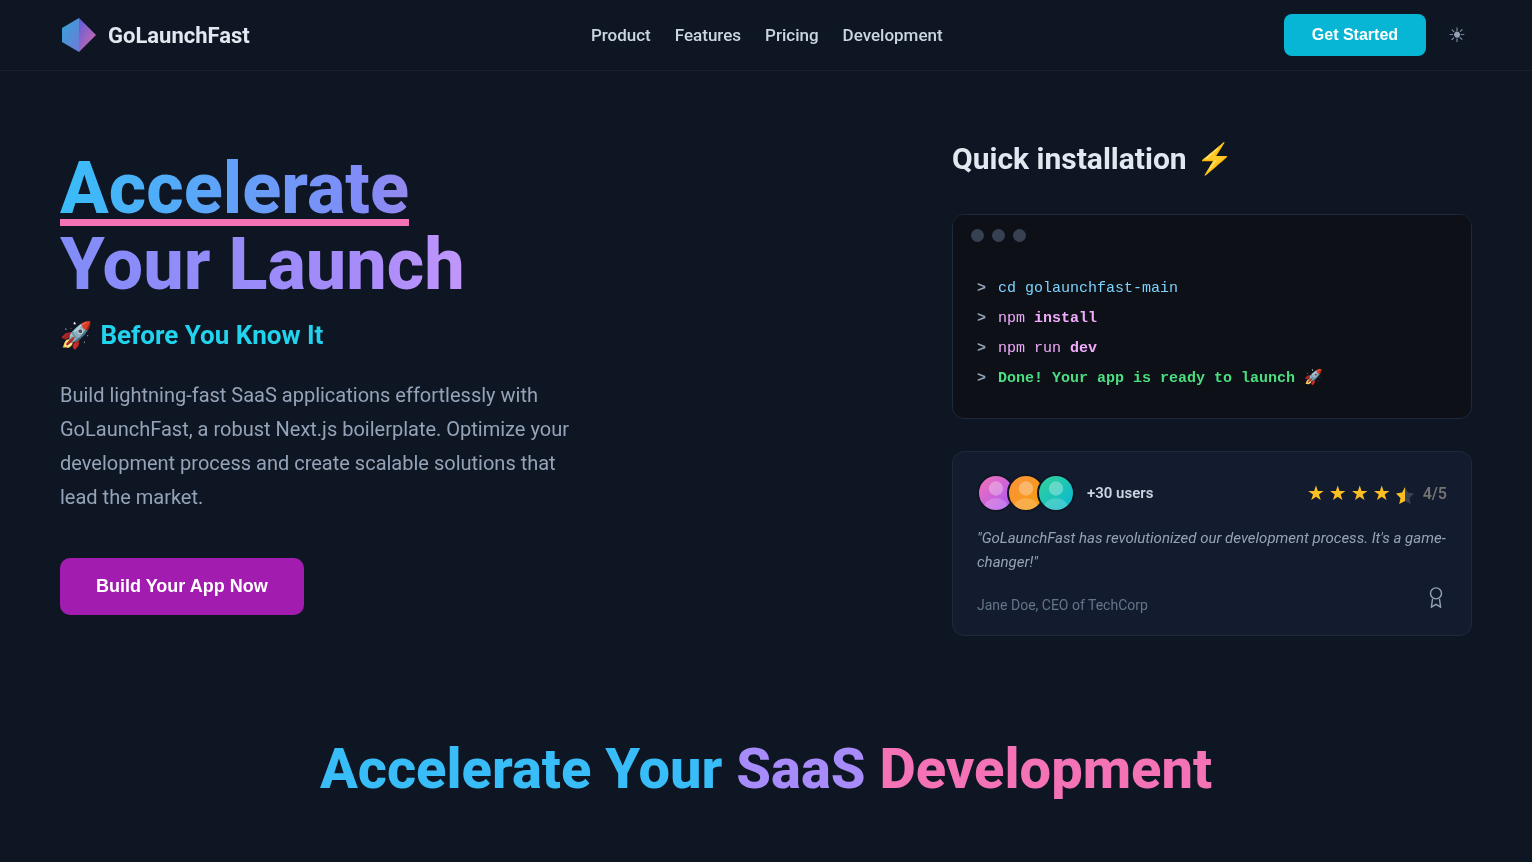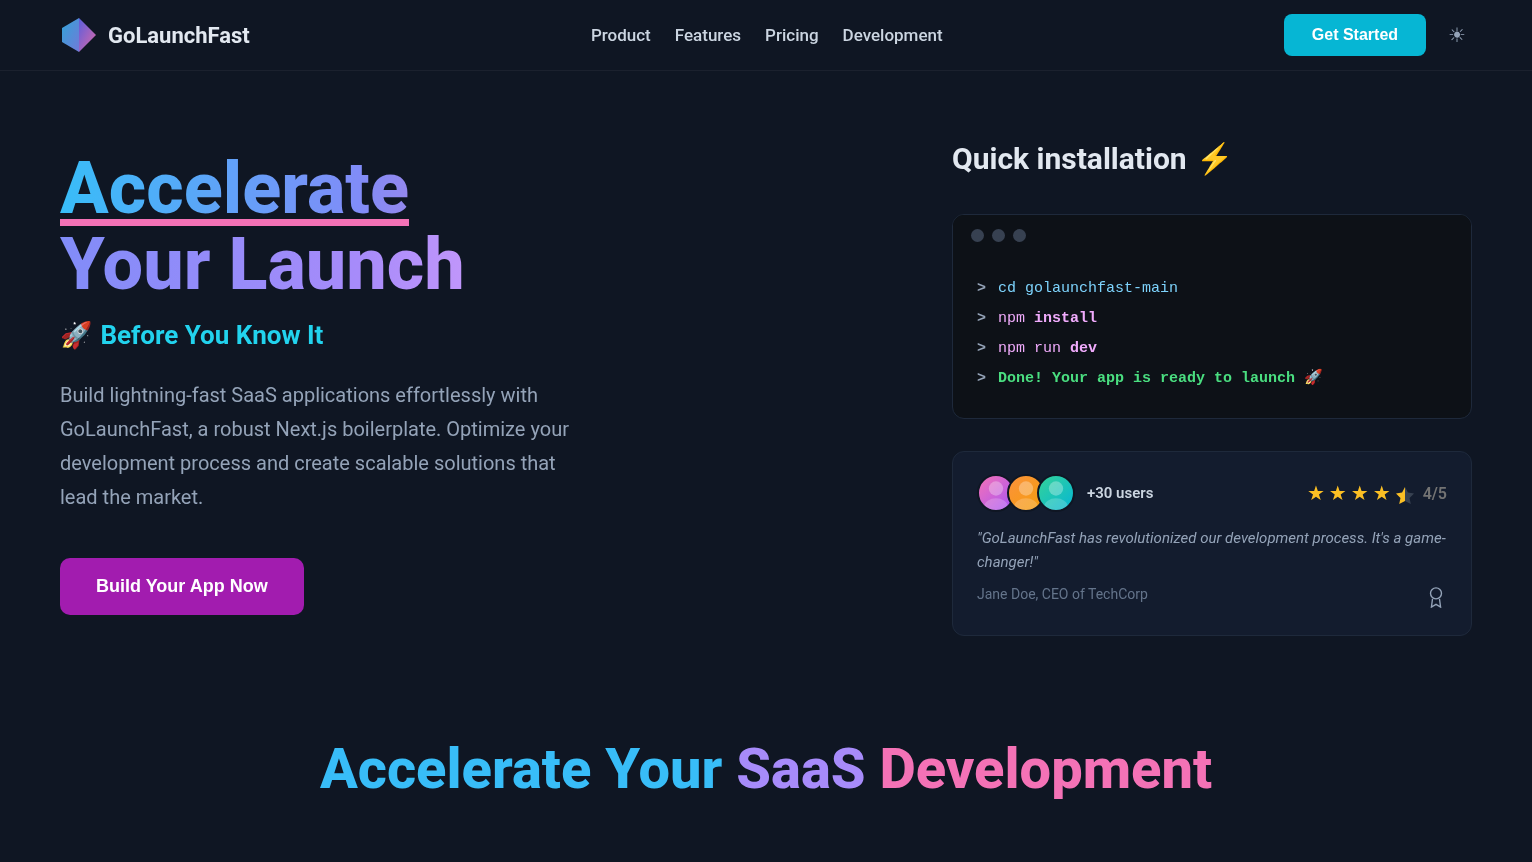--- a/index.html
+++ b/index.html
@@ -287,21 +287,21 @@
     .testimonial-quote {
       font-size: 15px;
       color: #94a3b8;
       font-style: italic;
       line-height: 1.6;
       margin-bottom: 12px;
     }
 
     .testimonial-footer {
       display: flex;
-      align-items: flex-start;
+      align-items: flex-end;
       justify-content: space-between;
     }
 
     .testimonial-author {
       font-size: 14px;
       color: #64748b;
     }
 
     .award-icon {
       color: #94a3b8;

